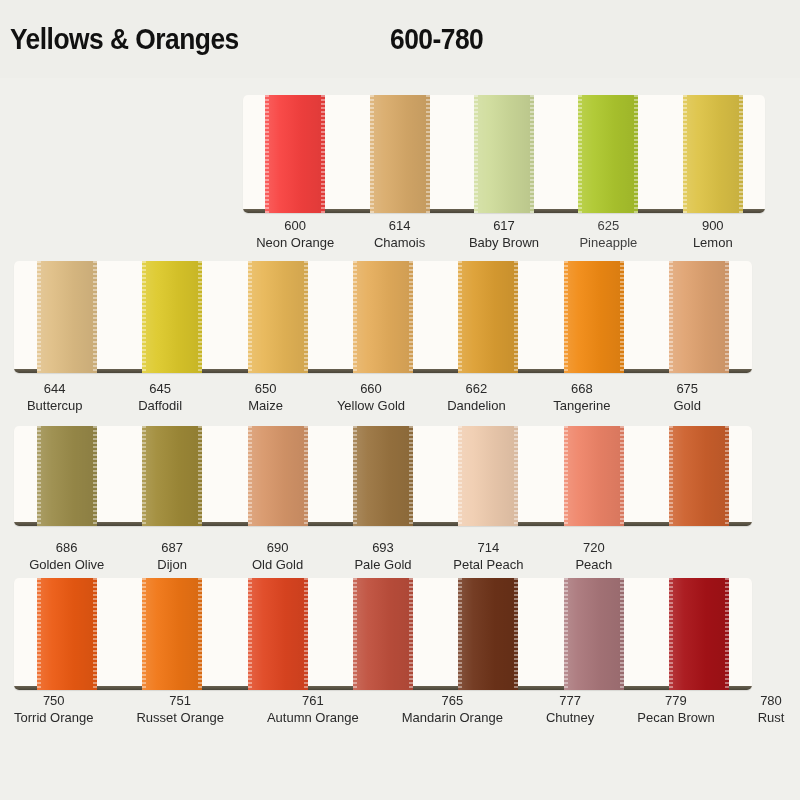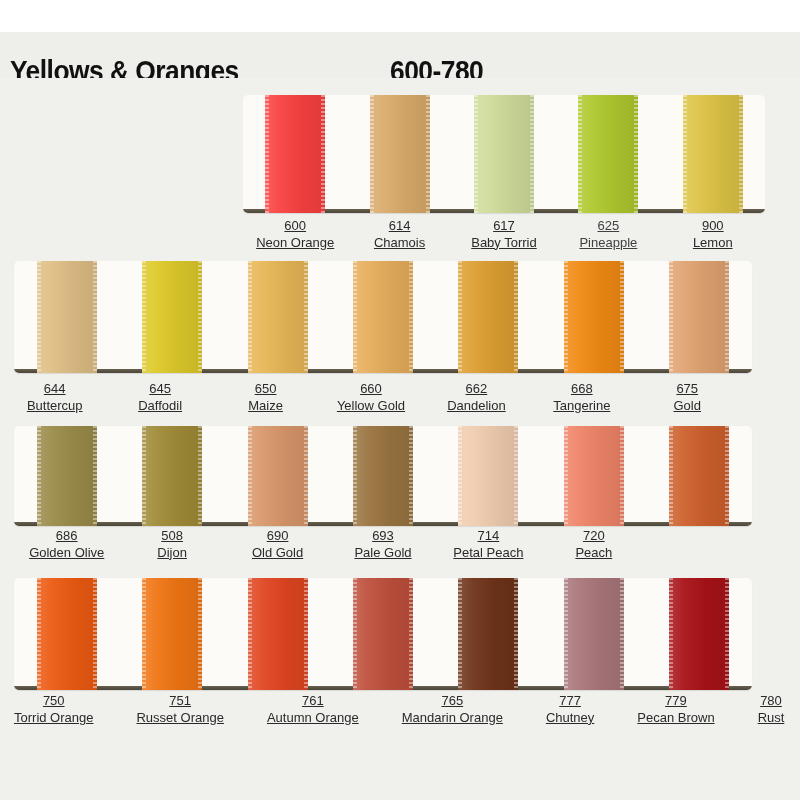--- a/index.html
+++ b/index.html
@@ -17,21 +17,20 @@
   
   .header {
     position: absolute;
     left: 0;
     top: 0;
     width: 800px;
     height: 78px;
     background: #eeeeea;
     display: flex;
     align-items: center;
-    margin-top: 32px;
   }
   .header-title {
     font-size: 30px;
     font-weight: bold;
     color: #111111;
     letter-spacing: -0.6px;
     transform: scaleX(0.88);
     transform-origin: left center;
     margin-left: 10px;
     white-space: nowrap;
@@ -121,21 +120,20 @@
   
   .labels {
     position: absolute;
     width: 100%;
     display: flex;
   }
   .label {
     text-align: center;
     color: #2a2a2a;
     line-height: 1.28;
-    text-decoration: underline;
   }
   .label-code {
     font-size: 13px;
     display: block;
   }
   .label-name {
     font-size: 13px;
     display: block;
     white-space: nowrap;
   }
@@ -173,21 +171,21 @@
           <div class="label" style="width: 104.4px; color: rgb(42, 42, 42);">
             <span class="label-code">600</span>
             <span class="label-name">Neon Orange</span>
           </div>
           <div class="label" style="width: 104.4px; color: rgb(42, 42, 42);">
             <span class="label-code">614</span>
             <span class="label-name">Chamois</span>
           </div>
           <div class="label" style="width: 104.4px; color: rgb(42, 42, 42);">
             <span class="label-code">617</span>
-            <span class="label-name">Baby Torrid</span>
+            <span class="label-name">Baby Brown</span>
           </div>
           <div class="label" style="width: 104.4px; color: #404040;">
             <span class="label-code">625</span>
             <span class="label-name">Pineapple</span>
           </div>
           <div class="label" style="width: 104.4px; color: rgb(42, 42, 42);">
             <span class="label-code">900</span>
             <span class="label-name">Lemon</span>
           </div>
         </div>
@@ -266,27 +264,27 @@
             <div class="ribbon-sheen"></div>
           </div>
           <div class="ribbon" title="720 Peach" style="width: 60px; background: rgb(239, 132, 104);">
             <div class="ribbon-sheen"></div>
           </div>
           <div class="ribbon" title="743 Ginger" style="width: 60px; background: rgb(205, 96, 44);">
             <div class="ribbon-sheen"></div>
           </div>
           <div class="card-baseline"></div>
         </div>
-        <div class="labels" style="left: 14px; top: 450px; width: 738px; position: absolute;">
+        <div class="labels" style="left: 14px; top: 462px; width: 738px; position: absolute;">
           <div class="label" style="width: 105.429px; color: rgb(42, 42, 42);">
             <span class="label-code">686</span>
             <span class="label-name">Golden Olive</span>
           </div>
           <div class="label" style="width: 105.429px; color: rgb(42, 42, 42);">
-            <span class="label-code">508</span>
+            <span class="label-code">687</span>
             <span class="label-name">Dijon</span>
           </div>
           <div class="label" style="width: 105.429px; color: rgb(42, 42, 42);">
             <span class="label-code">690</span>
             <span class="label-name">Old Gold</span>
           </div>
           <div class="label" style="width: 105.429px; color: rgb(42, 42, 42);">
             <span class="label-code">693</span>
             <span class="label-name">Pale Gold</span>
           </div>

